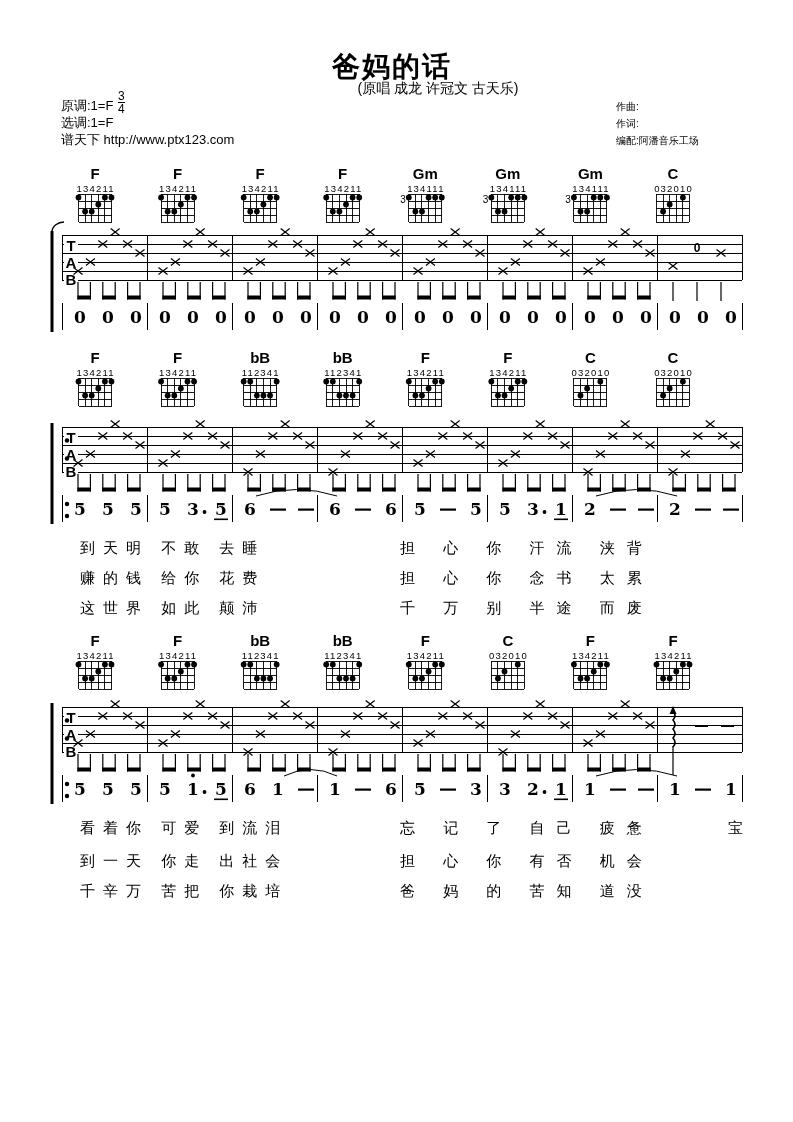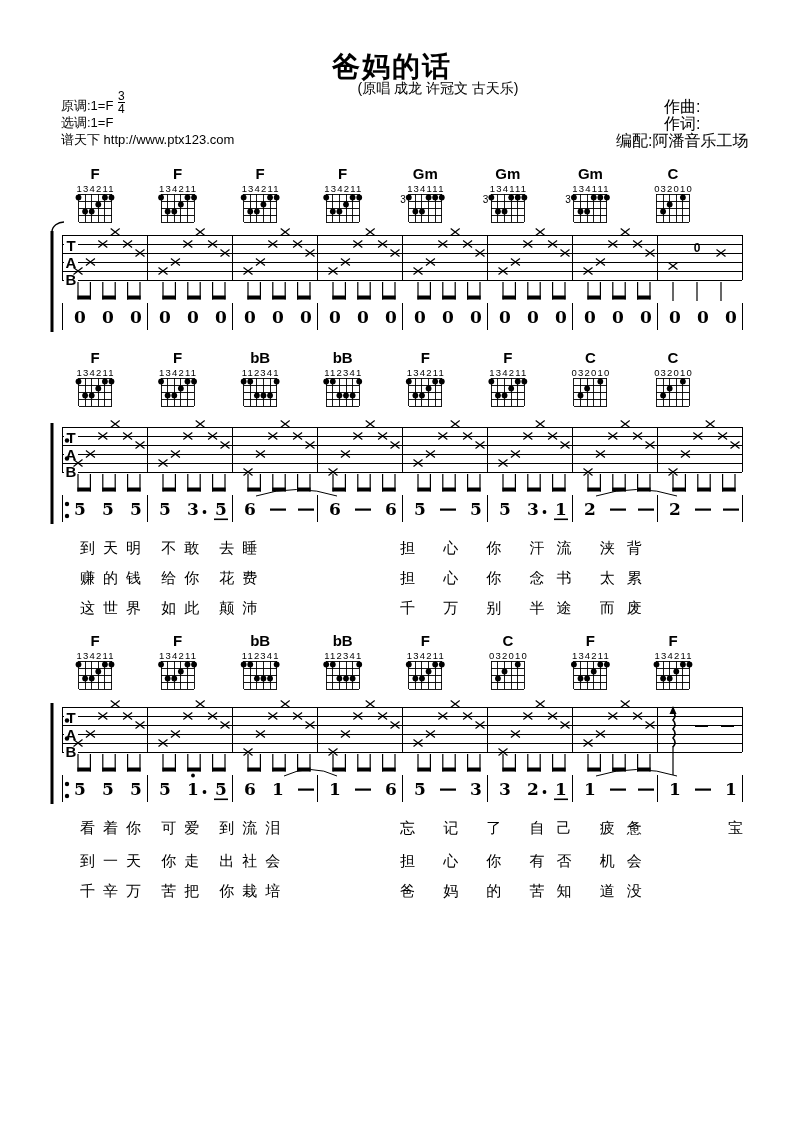--- a/index.html
+++ b/index.html
@@ -5,21 +5,21 @@
   html,body{margin:0;padding:0;background:#ffffff;}
   .page{position:relative;width:793px;height:1122px;background:#ffffff;color:#000;
         font-family:"Liberation Sans",sans-serif;overflow:hidden;}
   .title{position:absolute;top:48px;left:0;width:784px;text-align:center;
          font-size:28px;font-weight:bold;letter-spacing:2px;}
   .subtitle{position:absolute;top:80px;left:12px;width:784px;text-align:center;font-size:14px;padding-left:34px;}
   .meta-left{position:absolute;left:61px;top:97px;font-size:13px;line-height:17px;}
   .meta-left .l1{position:relative;}
   .frac{position:absolute;left:57px;top:-7px;text-align:center;font-size:12px;line-height:12px;}
   .frac .den{display:block;border-top:1px solid #000;}
-  .meta-right{position:absolute;left:616px;top:98px;font-size:16px;line-height:17px;text-align:center;}
+  .meta-right{position:absolute;left:616px;top:98px;font-size:10px;line-height:17px;}
   svg#score{position:absolute;left:0;top:0;}
 </style>
 </head>
 <body>
 
 <div class="page">
   <div class="title">爸妈的话</div>
   <div class="subtitle">(原唱 成龙 许冠文 古天乐)</div>
 
   <div class="meta-left">

